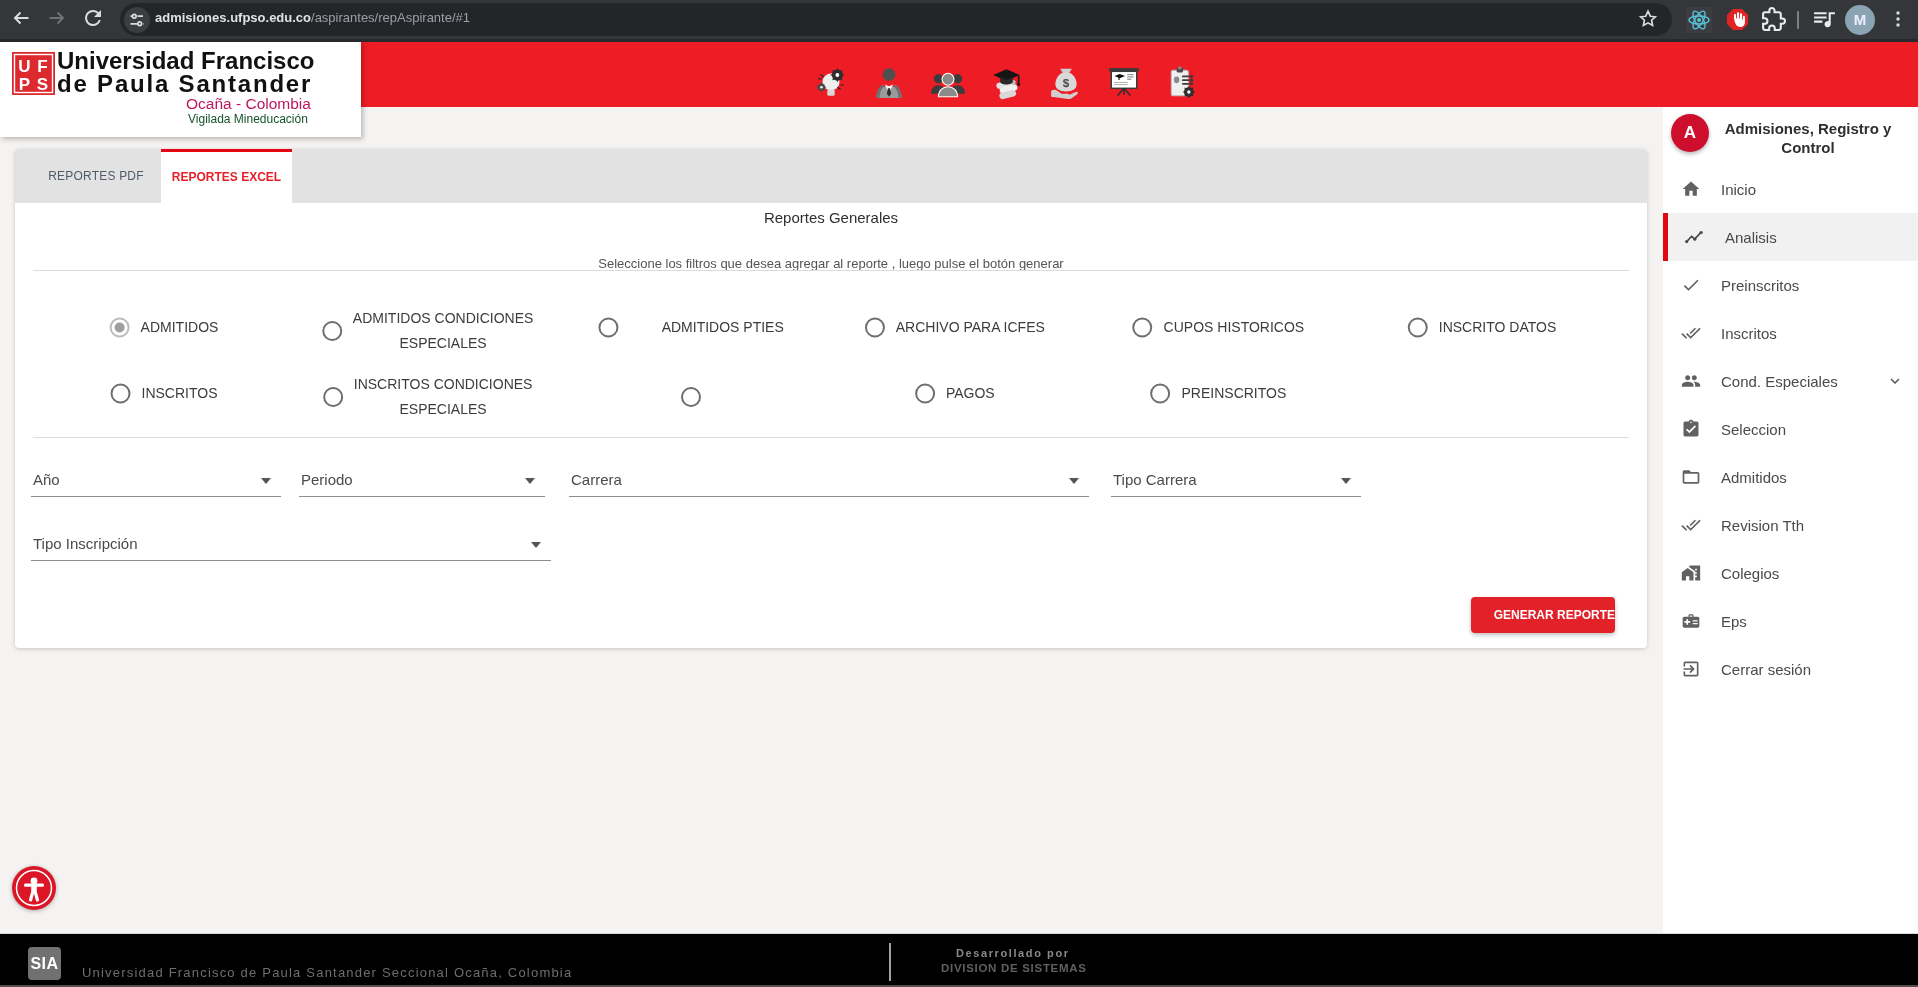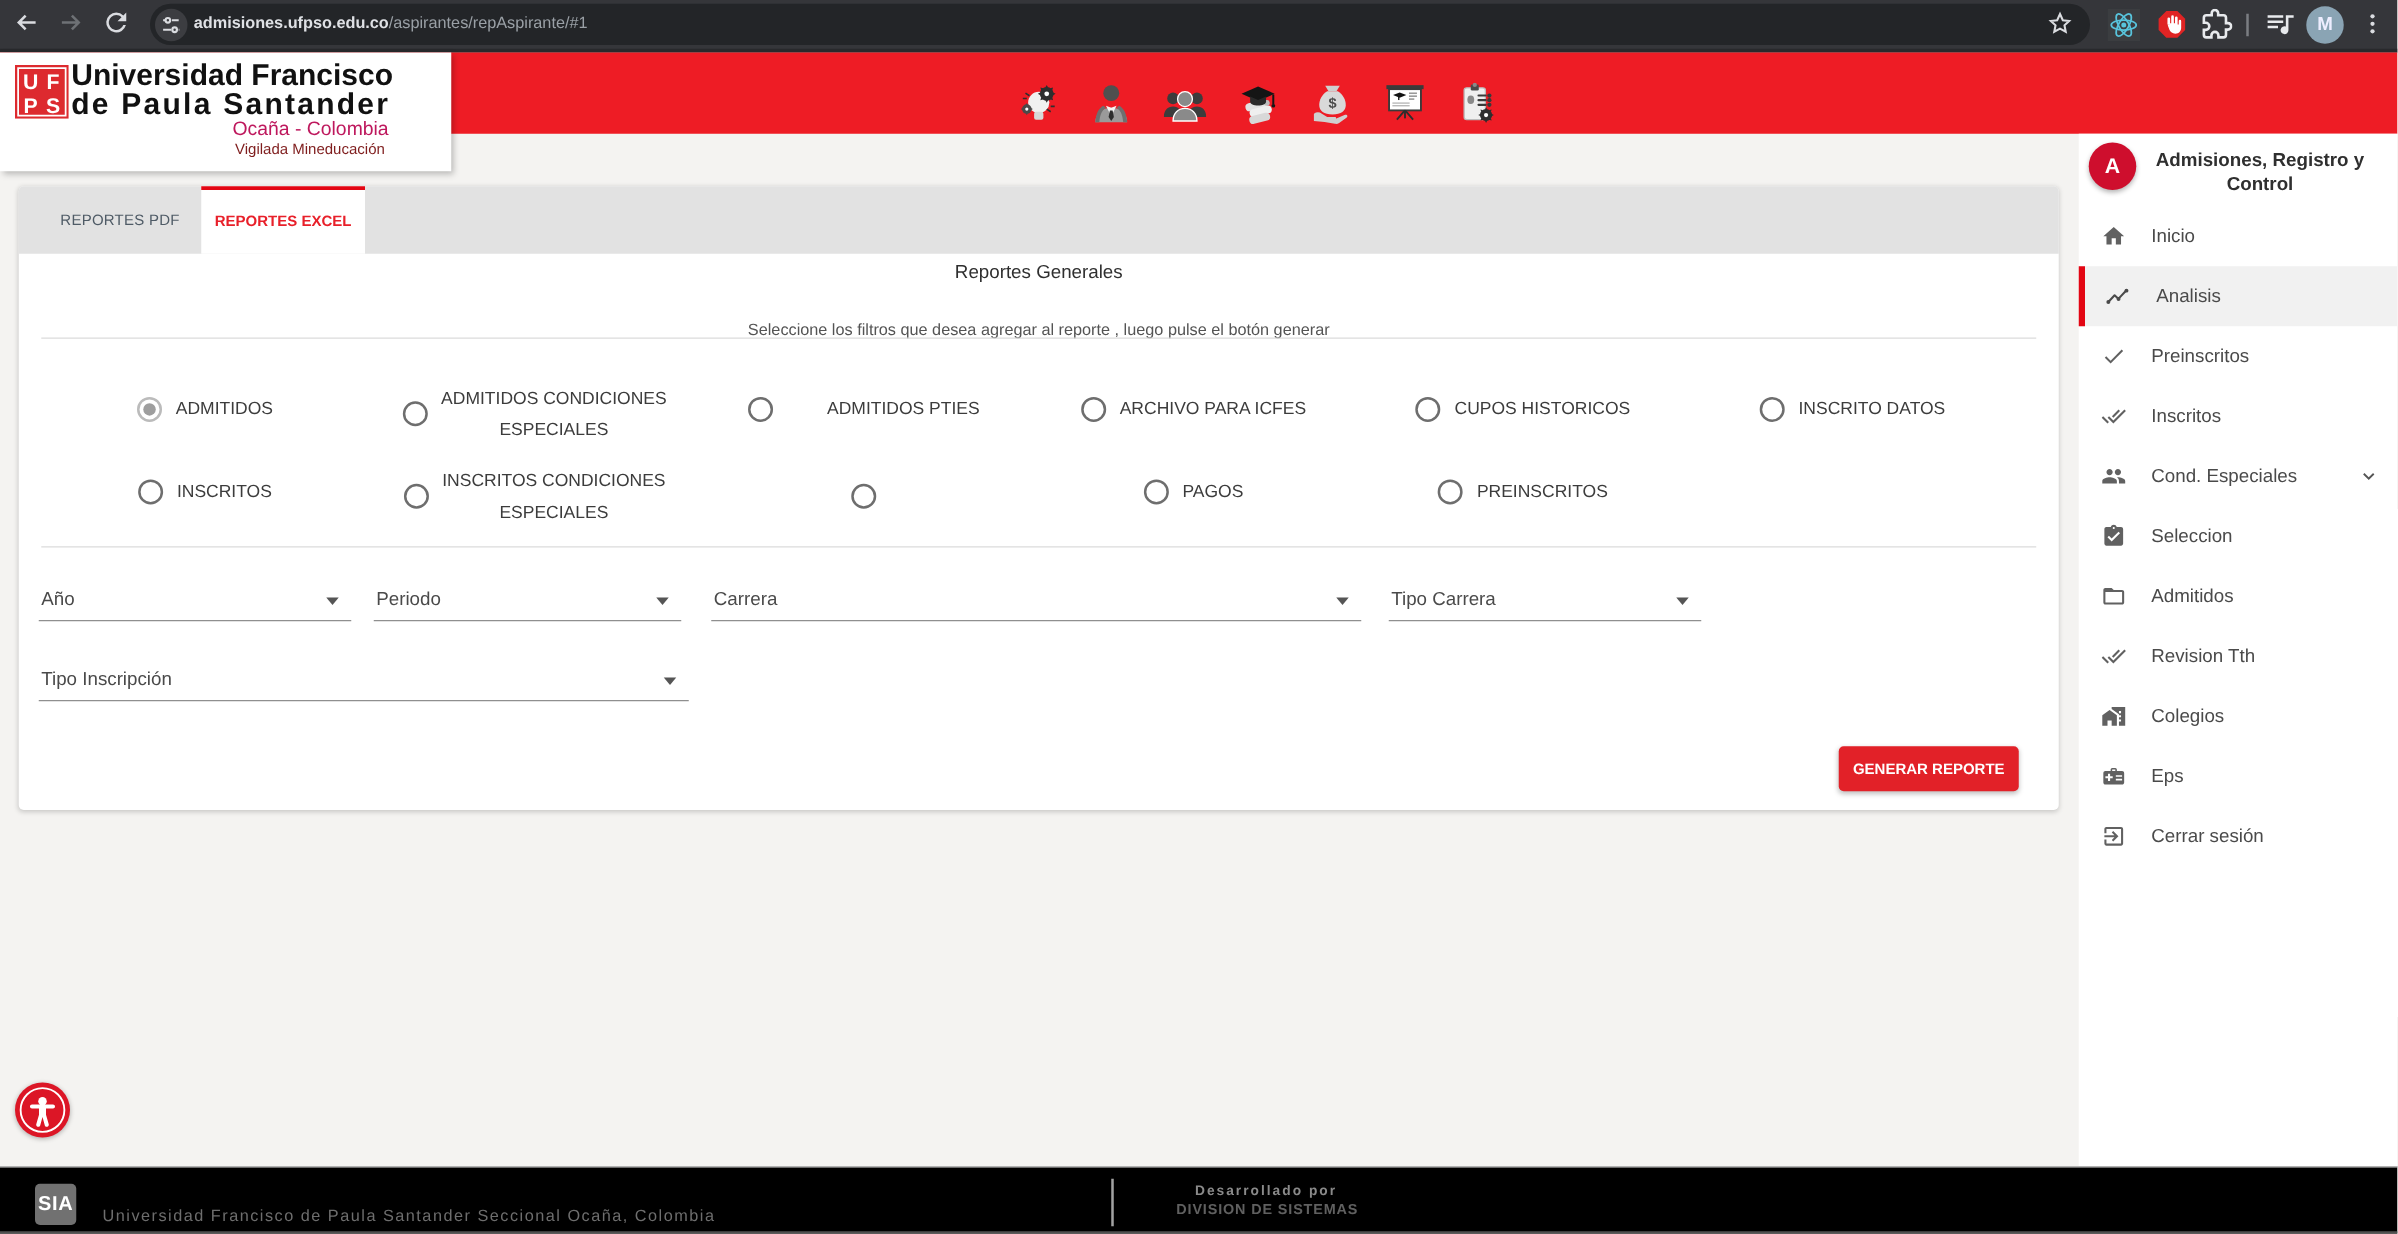--- a/index.html
+++ b/index.html
@@ -18,21 +18,21 @@
   #star { position:absolute; right:13px; top:5px; }
   .ext { position:absolute; top:7px; }
 
   
   #redbar { left:0; top:42px; width:1918px; height:65px; background:#ee1c25; }
   #logobox { left:0; top:42px; width:361px; height:95px; background:#fff; box-shadow:2px 2px 5px rgba(0,0,0,.25); }
   #ufps { position:absolute; left:12px; top:10px; }
   #lg1 { position:absolute; left:57px; top:7px; font-size:24px; font-weight:bold; color:#111; letter-spacing:0px; line-height:23px; white-space:nowrap;}
   #lg1 .l2 { letter-spacing:1.8px; }
   #lg2 { position:absolute; left:186px; top:53px; font-size:15.5px; color:#be185d; white-space:nowrap; letter-spacing:0px;}
-  #lg3 { position:absolute; left:188px; top:70px; font-size:12px; color:#7f1d1d; white-space:nowrap;}
+  #lg3 { position:absolute; left:188px; top:70px; font-size:12px; color:#14532d; white-space:nowrap;}
 
   
   #sidebar { left:1663px; top:107px; width:255px; height:826px; background:#fff; }
   #avatar { position:absolute; left:8px; top:7px; width:38px; height:38px; border-radius:50%; background:#ce0e2d; box-shadow:0 2px 4px rgba(0,0,0,.3); color:#fff; font-weight:bold; font-size:17px; text-align:center; line-height:38px;}
   #sbtitle { position:absolute; left:50px; top:12px; width:190px; text-align:center; font-weight:bold; font-size:15px; color:#2f2f2f; line-height:19px; }
   .mi { position:absolute; left:0; width:255px; height:48px; }
   .mi .ic { position:absolute; left:18px; top:14px; }
   .mi .tx { position:absolute; left:58px; top:50%; transform:translateY(-50%); font-size:15px; color:#4a4a4a; }
   .mi.active { background:#f1f1f1; border-left:5px solid #e30613; }
   .mi.active .ic { left:16px; }
@@ -49,21 +49,21 @@
   #csub { position:absolute; left:0; top:107px; width:1632px; text-align:center; font-size:13px; color:#545454; }
   .hr { position:absolute; left:18px; width:1596px; border-top:1px solid #dcdcdc; }
   .radio { width:20px; height:20px; border:2px solid #6e6e6e; border-radius:50%; flex:none; }
   .radio.sel { border-color:#bbb; position:relative; }
   .radio.sel::after { content:""; position:absolute; left:3px; top:3px; width:10px; height:10px; border-radius:50%; background:#9e9e9e; }
   .ritem { position:absolute; display:flex; align-items:center; justify-content:center; transform:translate(-50%,-50%); }
   .ritem .lb { margin-left:11px; font-size:14px; color:#3c3c3c; text-align:center; line-height:25px; white-space:nowrap; }
   .fld { position:absolute; border-bottom:1px solid #8f8f8f; height:30px; }
   .fld .lab { position:absolute; left:2px; bottom:8px; font-size:15px; color:#4a4a4a; }
   .fld .arr { position:absolute; right:10px; bottom:12px; width:0; height:0; border-left:5px solid transparent; border-right:5px solid transparent; border-top:6px solid #555; }
-  #genbtn { position:absolute; white-space:nowrap; left:1456px; top:448px; width:144px; height:36px; background:#e22128; border-radius:4px; color:#fff; font-weight:bold; font-size:12px; text-align:center; line-height:36px; box-shadow:0 2px 4px rgba(0,0,0,.25); }
+  #genbtn { position:absolute; white-space:nowrap; left:1456px; top:448px; width:144px; height:36px; background:#e22128; border-radius:4px; color:#fff; font-weight:bold; font-size:12px; text-align:right; line-height:36px; box-shadow:0 2px 4px rgba(0,0,0,.25); }
 
   
   #footer { left:0; top:933px; width:1918px; height:54px; background:#000000; border-top:1px solid #d8d8d8; }
   #footer::after { content:""; position:absolute; left:0; bottom:0; width:1918px; height:2px; background:#505050; }
   #siabox { position:absolute; left:28px; top:13px; width:33px; height:33px; background:#717171; border-radius:4px; color:#fff; font-weight:bold; font-size:16px; text-align:center; line-height:33px; letter-spacing:0.5px;}
   #ft1 { position:absolute; left:82px; top:12px; font-size:14px; font-weight:bold; letter-spacing:2.6px; color:#5c5c5c; }
   #ft2 { position:absolute; left:82px; top:31px; font-size:13px; letter-spacing:1.2px; color:#6e6e6e; }
   #fdiv { position:absolute; left:889px; top:9px; height:38px; border-left:2px solid #a2a2a2; }
   #ft3 { position:absolute; left:943px; top:13px; font-size:11px; letter-spacing:1.6px; color:#8a8a8a; font-weight:bold;padding-left:13px;}
   #ft4 { position:absolute; left:941px; top:28px; font-size:11.5px; font-weight:bold; letter-spacing:0.7px; color:#606060; }

